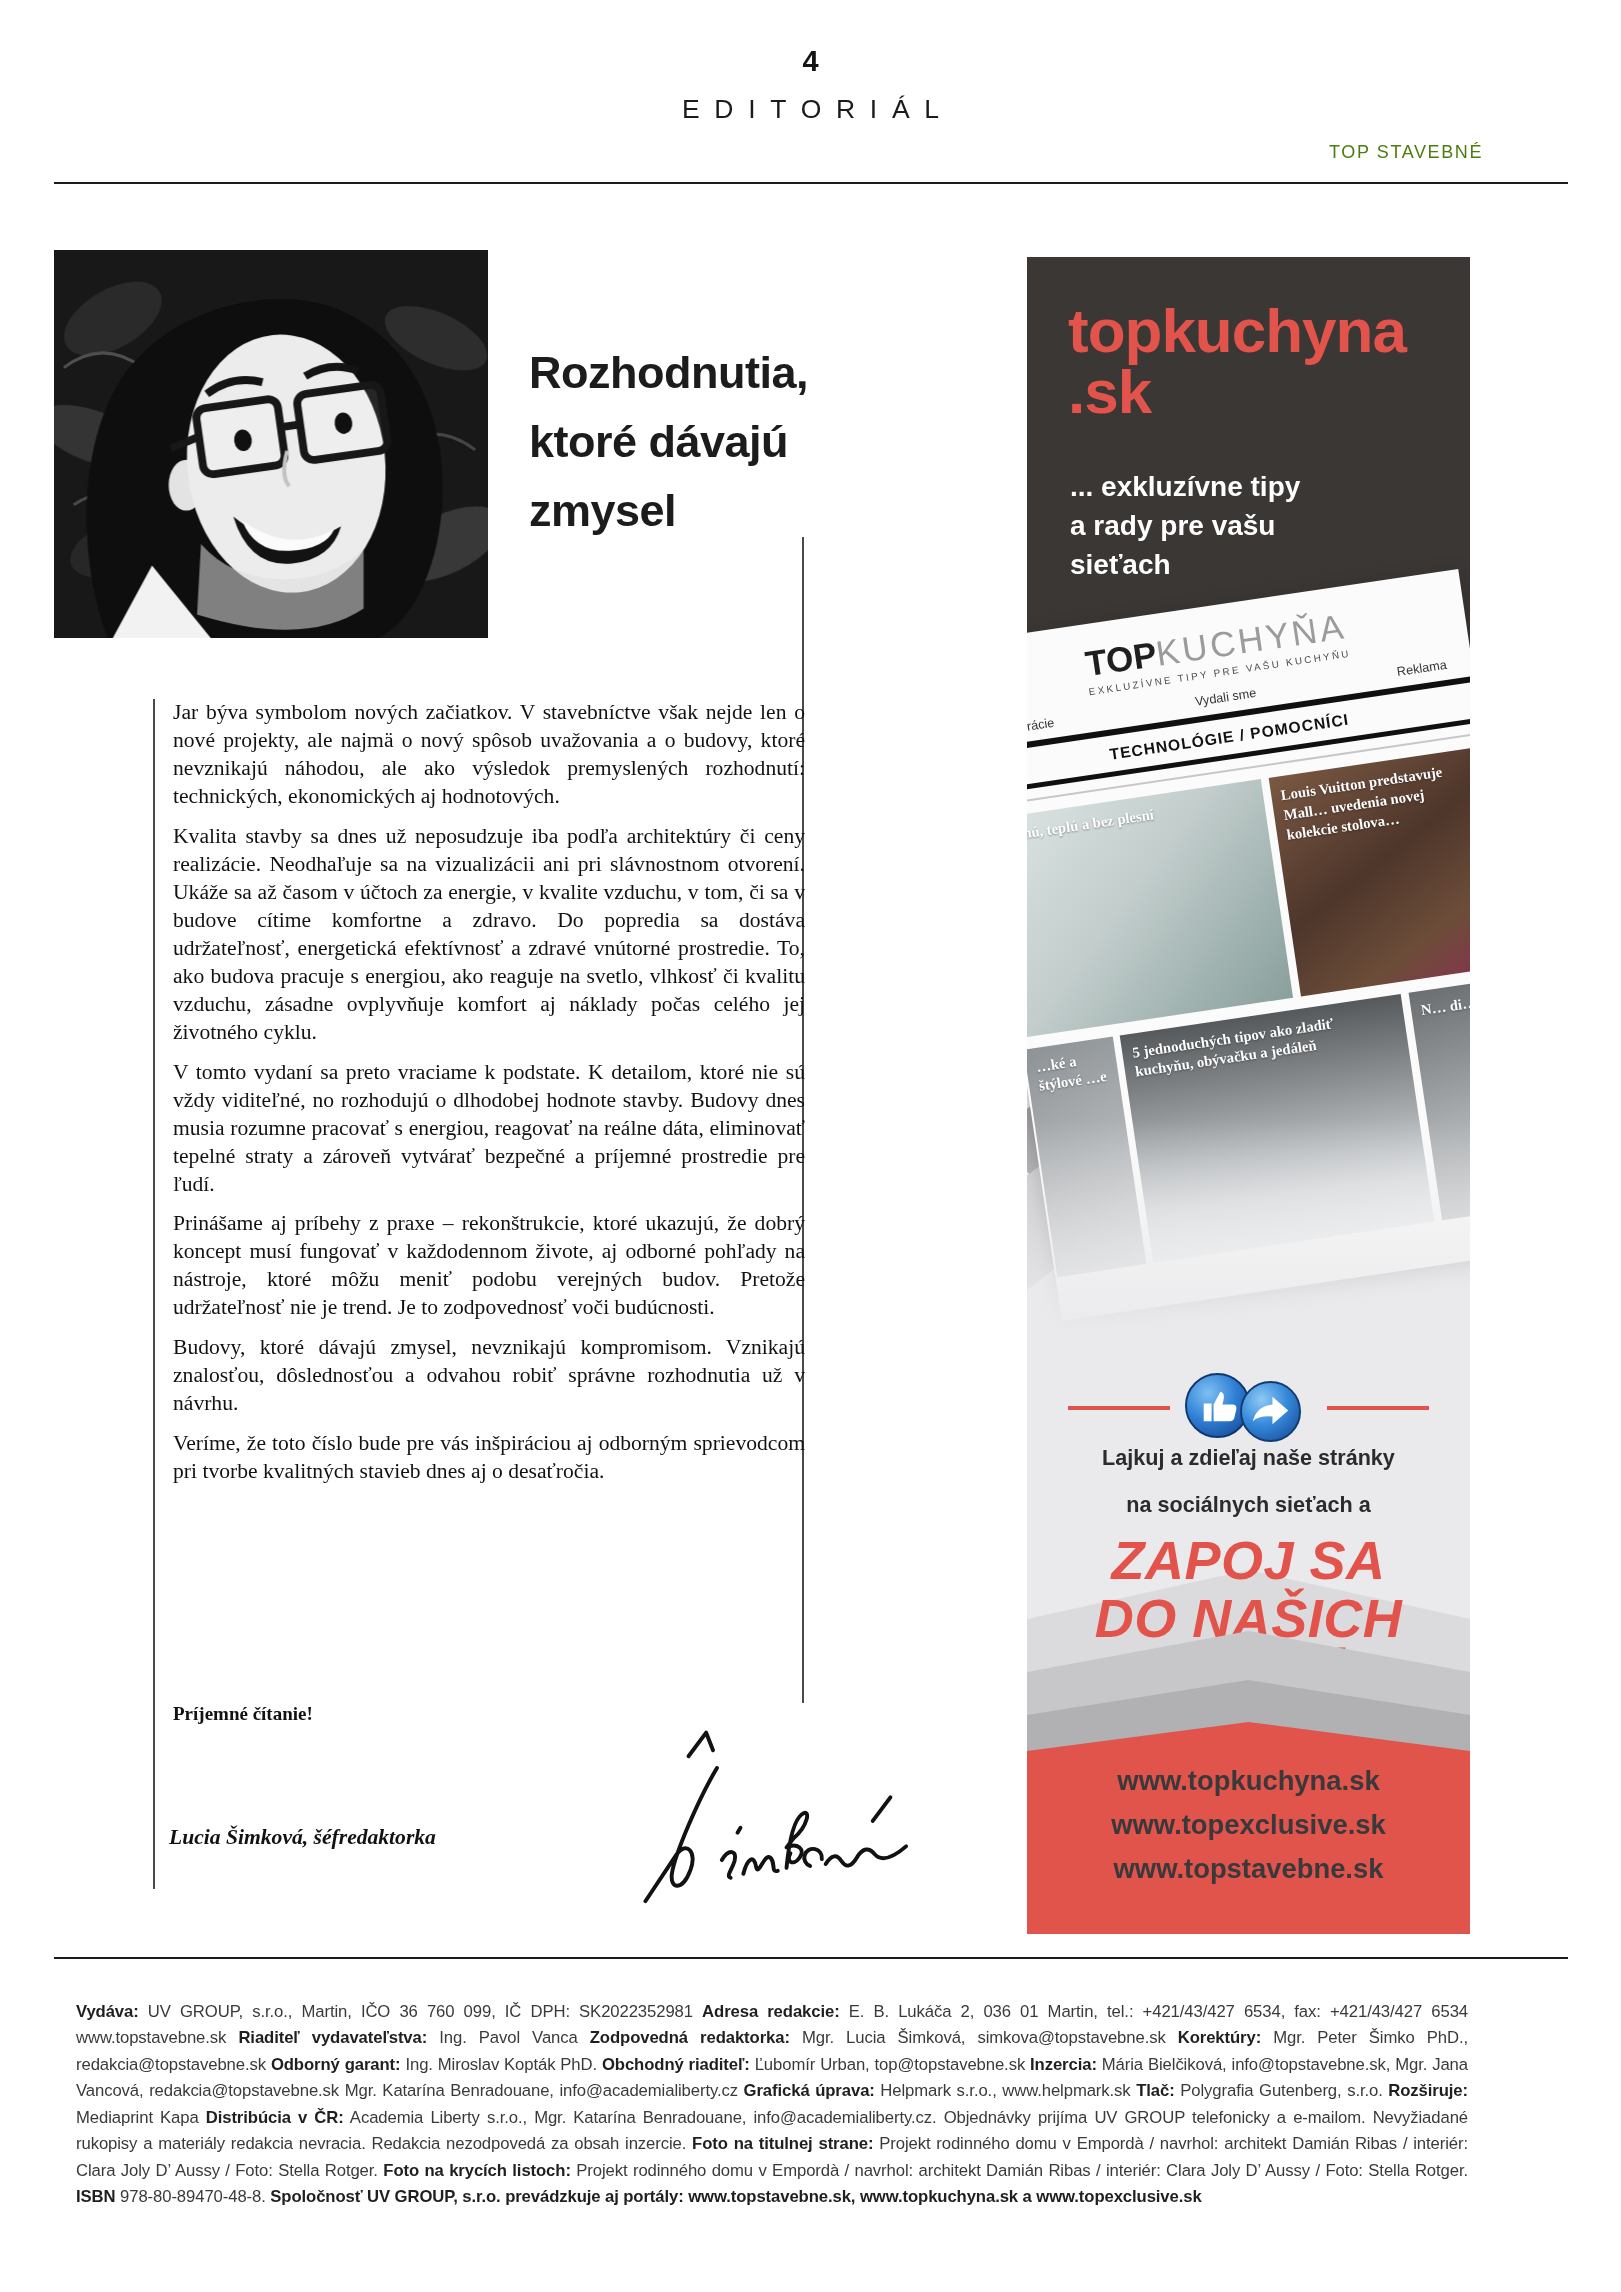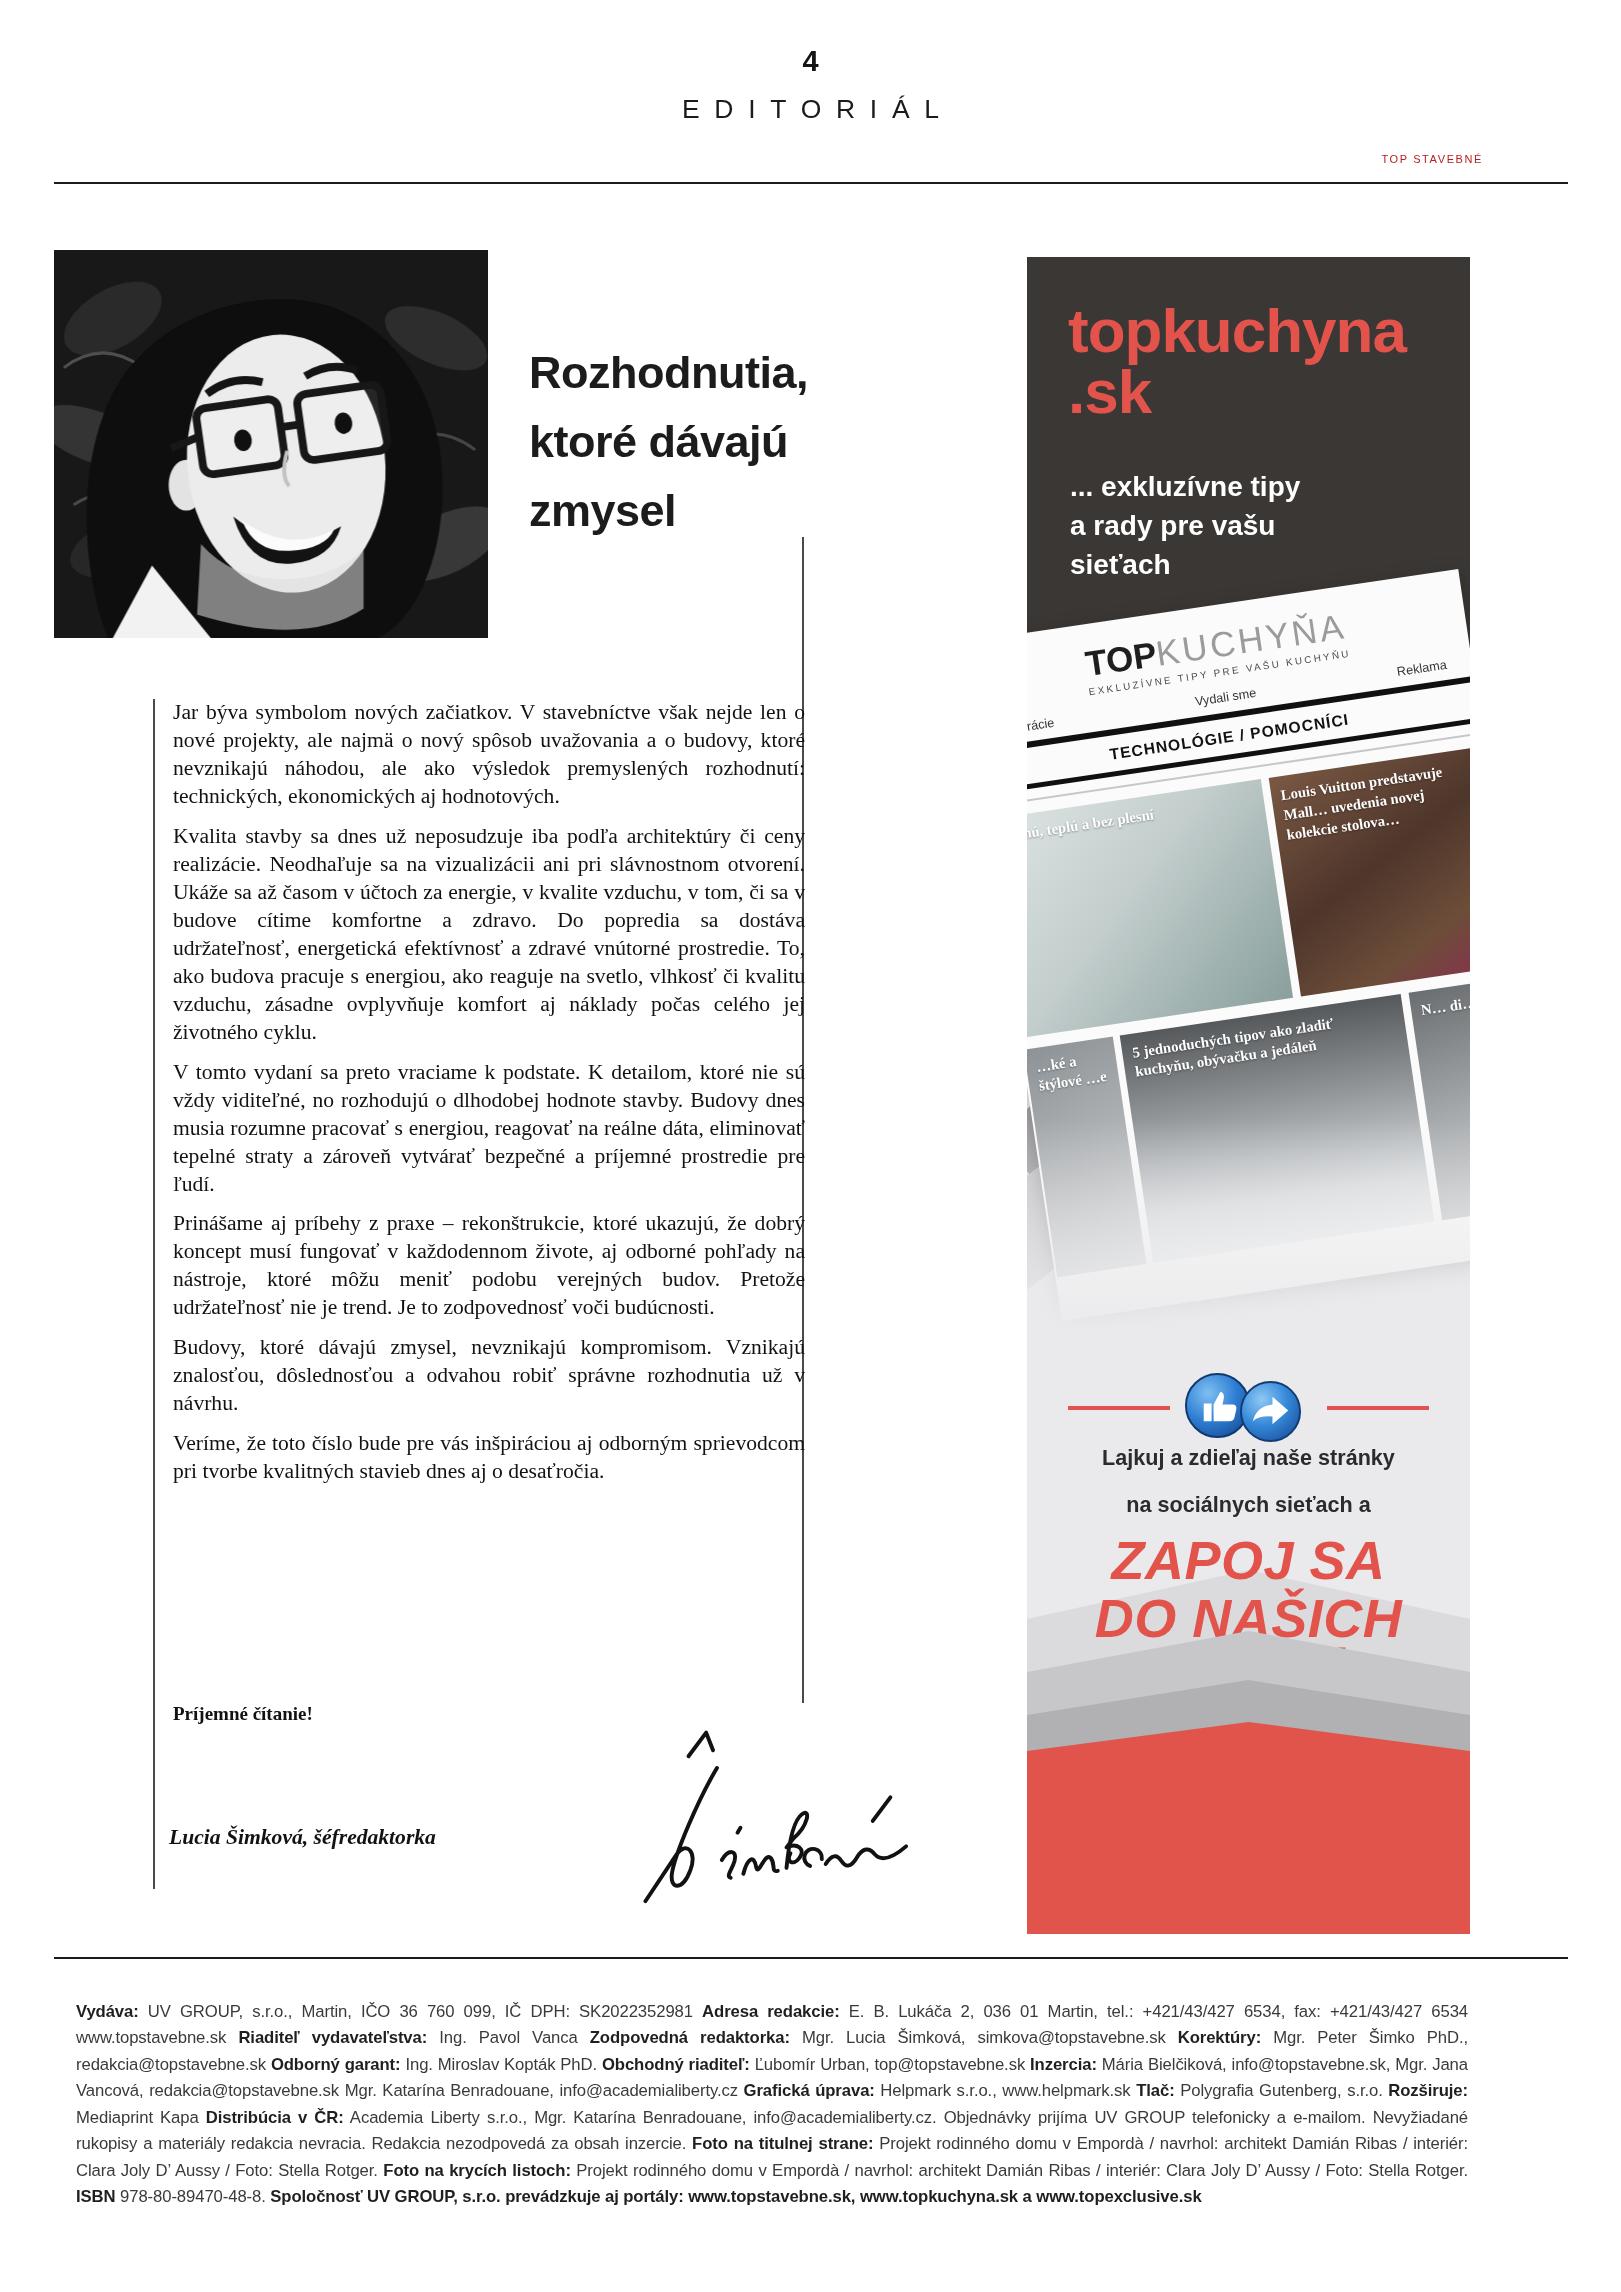--- a/index.html
+++ b/index.html
@@ -4,21 +4,21 @@
 <style>
   html,body{margin:0;padding:0;}
   body{width:1621px;height:2293px;position:relative;background:#ffffff;
        font-family:"Liberation Sans",sans-serif;color:#1a1a1a;overflow:hidden;}
   .abs{position:absolute;}
   .serif{font-family:Liberation Serif, serif;}
 
   
   .page-number{left:0;right:0;top:45px;text-align:center;font-size:29px;font-weight:bold;color:#151515;}
   .section-title{left:0;right:0;top:94px;text-align:center;font-size:26.5px;letter-spacing:14.7px;padding-left:14.7px;color:#1b1b1b;}
-  .brand-label{top:153px;right:138px;font-size:11px;letter-spacing:1.6px;color:#b91c1c;}
+  .brand-label{top:142px;right:138px;font-size:18px;letter-spacing:1.6px;color:#4d7c0f;}
   .rule{background:#1b1b1b;}
   .header-rule{left:54px;top:182px;width:1514px;height:2px;}
 
   
   .portrait{left:54px;top:250px;width:434px;height:388px;background:#161616;}
   .headline{left:529px;top:338px;font-size:45px;line-height:69px;font-weight:bold;
             letter-spacing:-0.5px;color:#1c1c1c;}
   .vrule-right{left:802px;top:537px;width:2px;height:1166px;background:#4a4a4a;}
   .vrule-left{left:153px;top:699px;width:2px;height:1190px;background:#4a4a4a;}
   .body-copy{left:173px;top:698px;width:632px;font-size:21.6px;line-height:28px;
@@ -249,19 +249,24 @@
 
   <div class="abs chev c0"></div>
   <div class="abs cta">
     <div>ZAPOJ SA</div>
     <div>DO NAŠICH</div>
     <div>SÚŤAŽÍ!</div>
   </div>
   <div class="abs chev c1"></div>
   <div class="abs chev c2"></div>
   <div class="abs chev red"></div>
+  <div class="abs url-list">
+    <div>www.topkuchyna.sk</div>
+    <div>www.topexclusive.sk</div>
+    <div>www.topstavebne.sk</div>
+  </div>
 </div>
 
 <div class="abs rule footer-rule"></div>
 <p class="abs imprint">
   <span class="fb">Vydáva:</span><span> UV GROUP, s.r.o., Martin, IČO 36 760 099, IČ DPH: SK2022352981 </span><span class="fb">Adresa redakcie:</span><span> E. B. Lukáča 2, 036 01 Martin, tel.: +421/43/427 6534, fax: +421/43/427 6534 www.topstavebne.sk </span><span class="fb">Riaditeľ vydavateľstva:</span><span> Ing. Pavol Vanca </span><span class="fb">Zodpovedná redaktorka:</span><span> Mgr. Lucia Šimková, simkova@topstavebne.sk </span><span class="fb">Korektúry:</span><span> Mgr. Peter Šimko PhD., redakcia@topstavebne.sk </span><span class="fb">Odborný garant:</span><span> Ing. Miroslav Kopták PhD. </span><span class="fb">Obchodný riaditeľ:</span><span> Ľubomír Urban, top@topstavebne.sk </span><span class="fb">Inzercia:</span><span> Mária Bielčiková, info@topstavebne.sk, Mgr. Jana Vancová, redakcia@topstavebne.sk Mgr. Katarína Benradouane, info@academialiberty.cz </span><span class="fb">Grafická úprava:</span><span> Helpmark s.r.o., www.helpmark.sk </span><span class="fb">Tlač:</span><span> Polygrafia Gutenberg, s.r.o. </span><span class="fb">Rozširuje:</span><span> Mediaprint Kapa </span><span class="fb">Distribúcia v ČR:</span><span> Academia Liberty s.r.o., Mgr. Katarína Benradouane, info@academialiberty.cz. Objednávky prijíma UV GROUP telefonicky a e-mailom. Nevyžiadané rukopisy a materiály redakcia nevracia. Redakcia nezodpovedá za obsah inzercie. </span><span class="fb">Foto na titulnej strane:</span><span> Projekt rodinného domu v Empordà / navrhol: architekt Damián Ribas / interiér: Clara Joly D’ Aussy / Foto: Stella Rotger. </span><span class="fb">Foto na krycích listoch:</span><span> Projekt rodinného domu v Empordà / navrhol: architekt Damián Ribas / interiér: Clara Joly D’ Aussy / Foto: Stella Rotger. </span><span class="fb">ISBN</span><span> 978-80-89470-48-8. </span><span class="fb">Spoločnosť UV GROUP, s.r.o. prevádzkuje aj portály: www.topstavebne.sk, www.topkuchyna.sk a www.topexclusive.sk</span>
 </p>
 
 
 </body></html>

